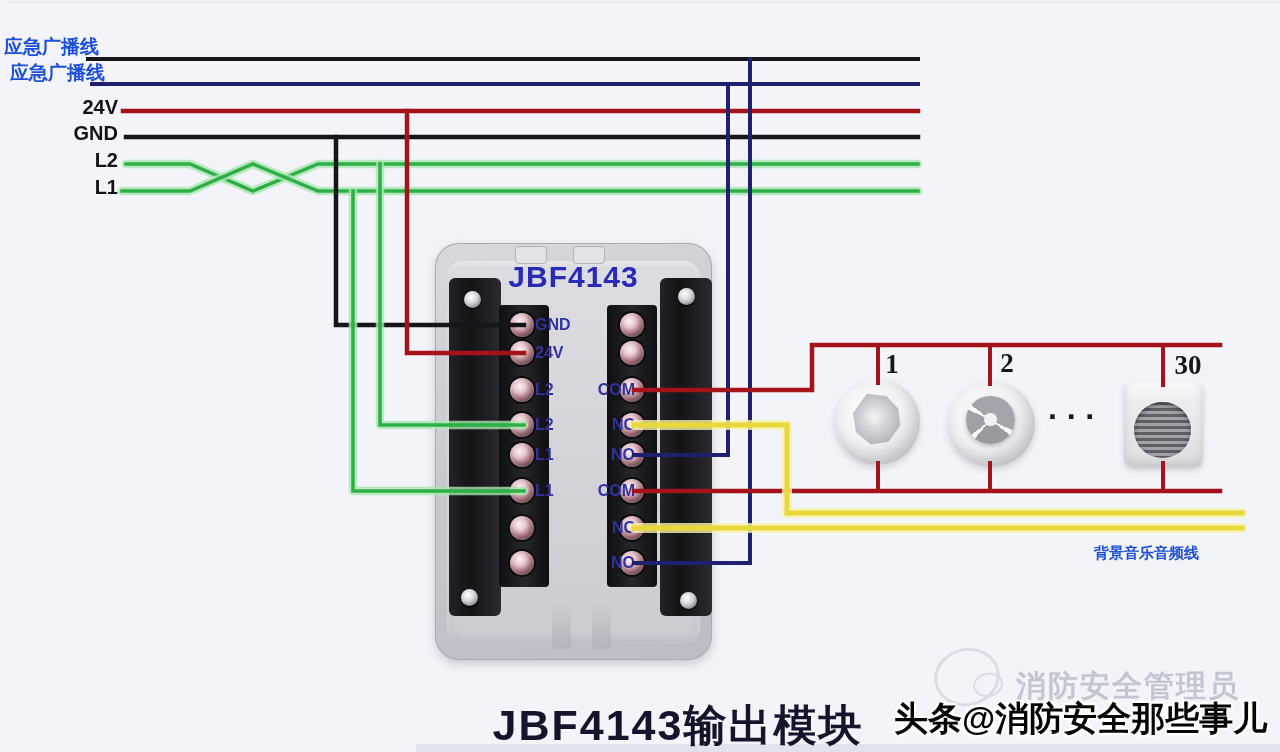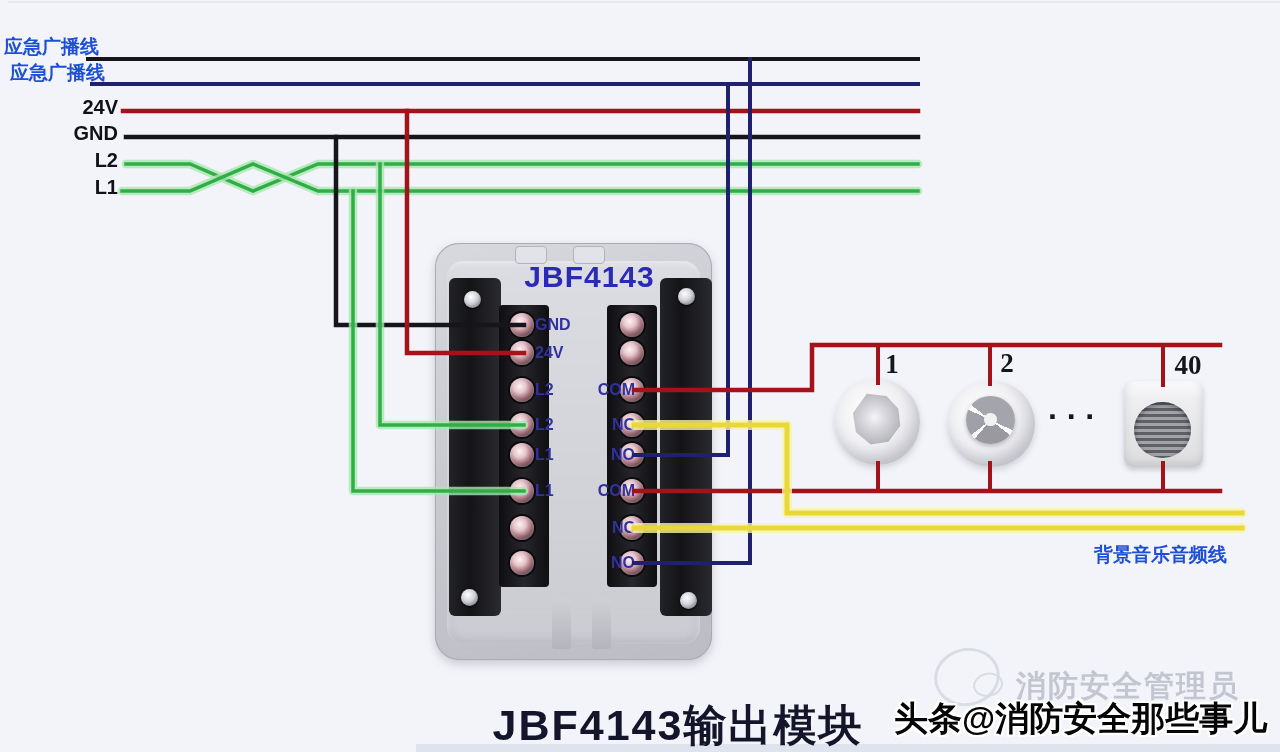--- a/index.html
+++ b/index.html
@@ -115,21 +115,21 @@
     <div class="mod-strip left"></div>
     <div class="mod-strip right"></div>
     <div class="mod-col left"></div>
     <div class="mod-col right"></div>
     <div class="silver-screw s1"></div>
     <div class="silver-screw s2"></div>
     <div class="silver-screw s3"></div>
     <div class="silver-screw s4"></div>
     <div class="mod-foot f1"></div>
     <div class="mod-foot f2"></div>
-    <div class="mod-title" style="color: rgb(42, 42, 182); padding-left: 16px;">JBF4143</div>
+    <div class="mod-title" style="color: rgb(42, 42, 182);">JBF4143</div>
   <div class="screw" style="left: 75px; top: 70px;"></div>
       <div class="screw" style="left: 185px; top: 70px;"></div>
       <div class="trow" style="top: 72px;">
         <span>GND</span>
         <span></span>
       </div>
       <div class="screw" style="left: 75px; top: 98px;"></div>
       <div class="screw" style="left: 185px; top: 98px;"></div>
       <div class="trow" style="top: 100px;">
         <span>24V</span>
@@ -218,22 +218,22 @@
 
   <div id="labels-layer">
       <div class="flabel" style="left: 4px; top: 37px; width: 82px; font-size: 19px; text-align: right;">应急广播线</div>
       <div class="flabel" style="left: 10px; top: 63px; width: 82px; font-size: 19px; text-align: right;">应急广播线</div>
       <div class="flabel" style="left: 70px; top: 97px; width: 48px; font-size: 20px; text-align: right; color: rgb(17, 17, 24);">24V</div>
       <div class="flabel" style="left: 62px; top: 123px; width: 56px; font-size: 20px; text-align: right; color: rgb(17, 17, 24);">GND</div>
       <div class="flabel" style="left: 78px; top: 150px; width: 40px; font-size: 20px; text-align: right; color: rgb(17, 17, 24);">L2</div>
       <div class="flabel" style="left: 78px; top: 177px; width: 40px; font-size: 20px; text-align: right; color: rgb(17, 17, 24);">L1</div>
       <div class="flabel" style="left: 878px; top: 350px; width: 28px; font-size: 27px; text-align: center; font-family: &quot;Liberation Serif&quot;, serif; color: rgb(21, 21, 28);">1</div>
       <div class="flabel" style="left: 993px; top: 349px; width: 28px; font-size: 27px; text-align: center; font-family: &quot;Liberation Serif&quot;, serif; color: rgb(21, 21, 28);">2</div>
-      <div class="flabel" style="left: 1171px; top: 351px; width: 34px; font-size: 27px; text-align: center; font-family: &quot;Liberation Serif&quot;, serif; color: rgb(21, 21, 28);">40</div>
+      <div class="flabel" style="left: 1171px; top: 351px; width: 34px; font-size: 27px; text-align: center; font-family: &quot;Liberation Serif&quot;, serif; color: rgb(21, 21, 28);">30</div>
       <div class="flabel" style="left: 1048px; top: 400px; width: 70px; font-size: 32px; text-align: left; letter-spacing: 8px; color: rgb(21, 21, 28);">···</div>
-      <div class="flabel" style="left: 1094px; top: 545px; width: 152px; font-size: 19px; text-align: left;">背景音乐音频线</div>
+      <div class="flabel" style="left: 1094px; top: 545px; width: 152px; font-size: 15px; text-align: left;">背景音乐音频线</div>
     </div>
 
   <div id="diagram-title">JBF4143输出模块</div>
   <div id="wm-swirl"></div>
   <div id="wm-main">头条@消防安全那些事儿</div>
   <div id="wm-ghost">消防安全管理员</div>
 </div>
 
 </body></html>

